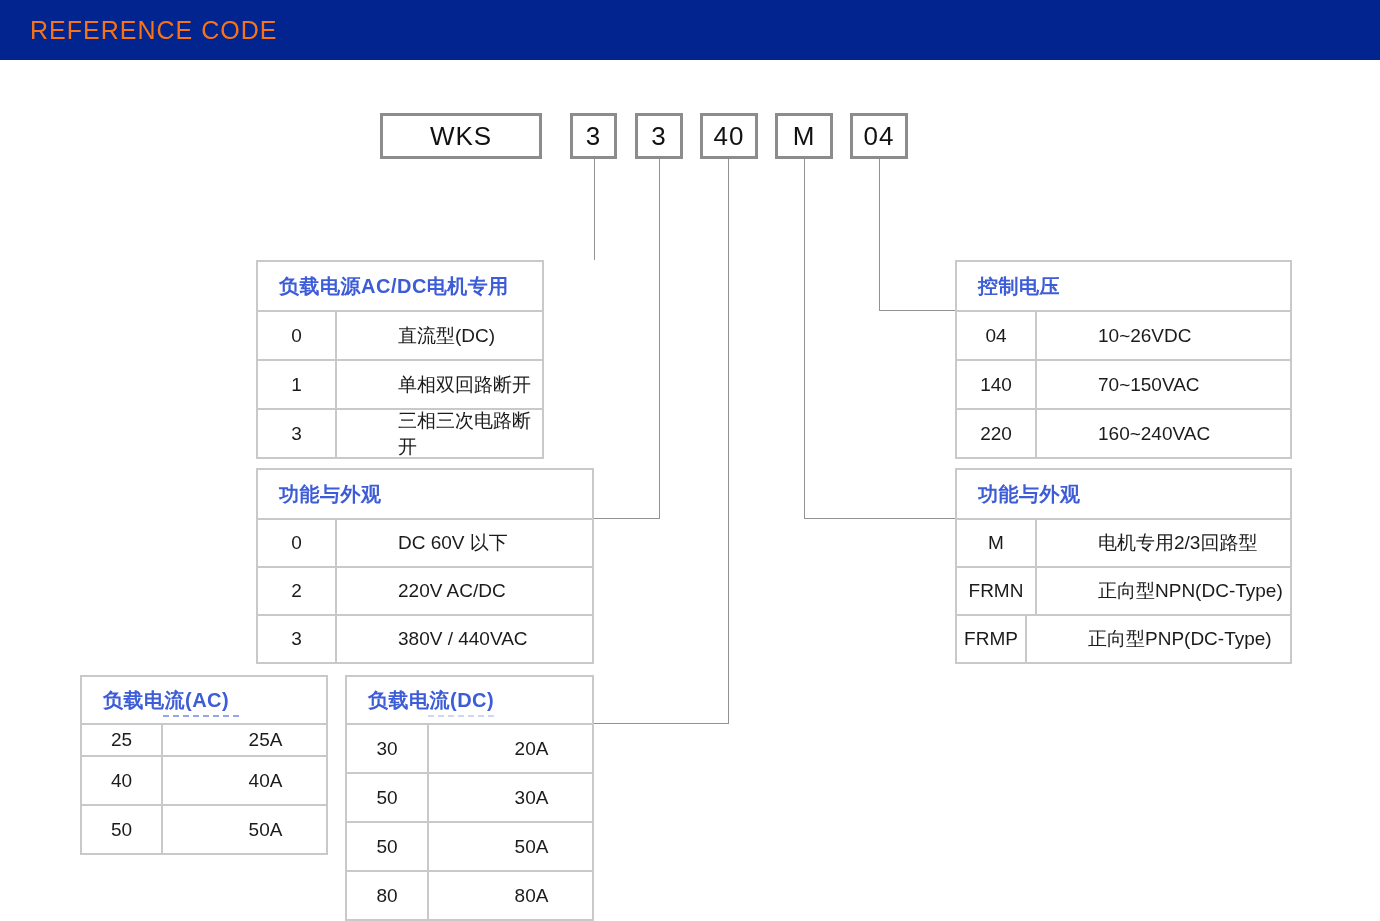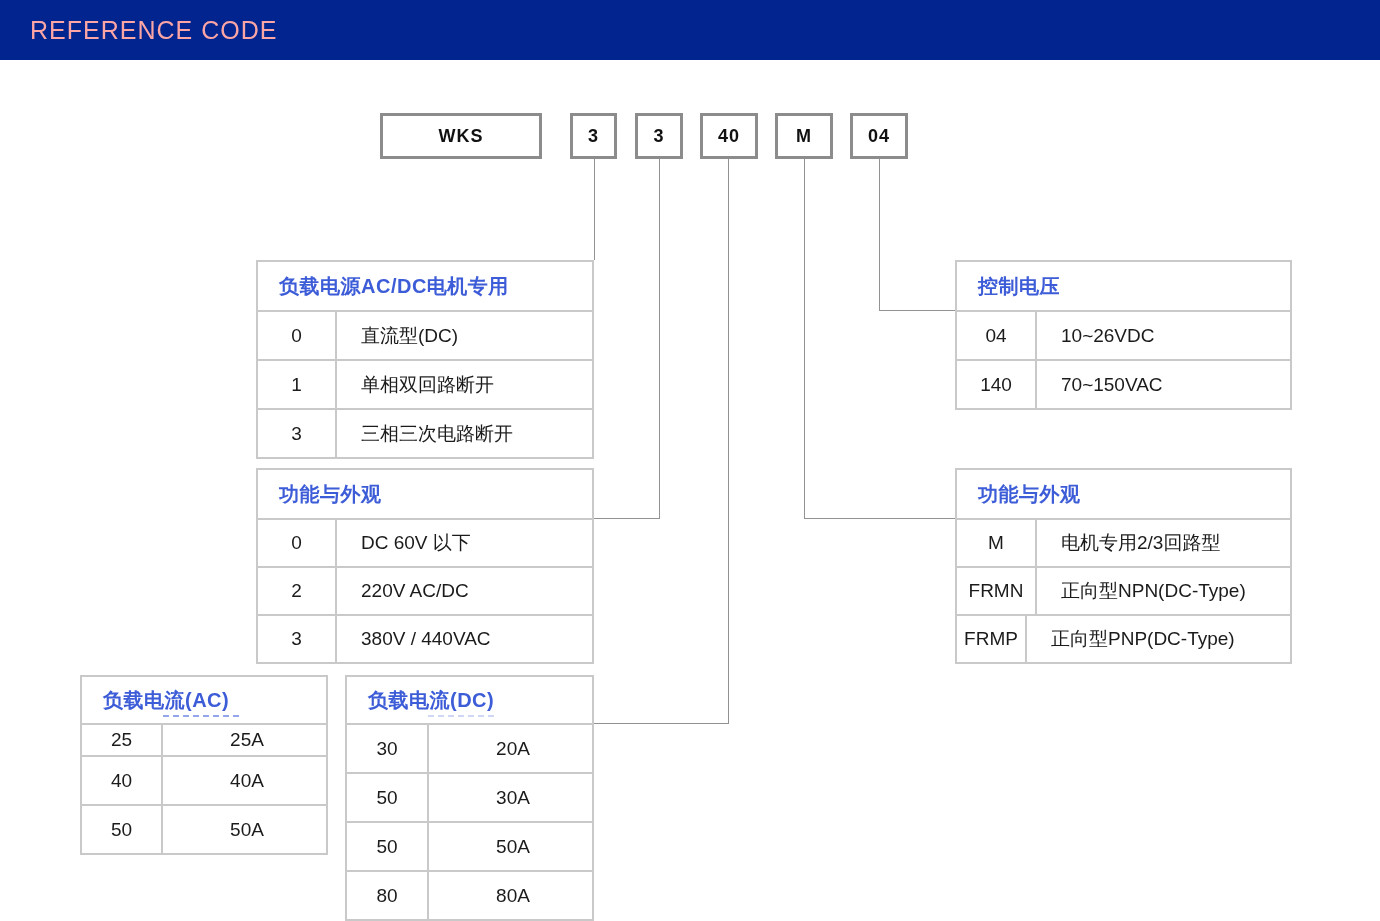--- a/index.html
+++ b/index.html
@@ -10,36 +10,36 @@
     --line:#929292;
     --ink:#1B1B1B;
   }
   *{margin:0;padding:0;box-sizing:border-box;}
   html,body{background:#fff;}
   body{font-family:"Liberation Sans","DejaVu Sans",sans-serif;color:var(--ink);}
   .page{position:relative;width:1380px;height:921px;background:#fff;overflow:hidden;}
 
   .topbar{position:absolute;left:0;top:0;width:1380px;height:60px;background:var(--bar-bg);
           display:flex;align-items:center;padding-left:30px;}
-  .topbar span{font-size:25px;font-weight:400;letter-spacing:1px;color:#fca5a5;}
+  .topbar span{font-size:25px;font-weight:400;letter-spacing:1px;color:#f97316;}
 
   .cbox{position:absolute;top:113px;height:46px;border:3px solid var(--boxborder);
         background:#fff;display:flex;align-items:center;justify-content:center;}
-  .cbox span{font-weight:bold;font-size:18px;color:#111;letter-spacing:1px;}
+  .cbox span{font-weight:normal;font-size:26px;color:#111;letter-spacing:1px;}
 
   .vline{position:absolute;width:1px;background:var(--line);}
   .hline{position:absolute;height:1px;background:var(--line);}
 
   .tbl{position:absolute;border:2px solid var(--tborder);background:#fff;}
   .tbl-h{display:flex;align-items:center;padding-left:21px;position:relative;}
   .tbl-title{font-size:20px;font-weight:bold;color:var(--accent);letter-spacing:0.5px;}
   .tbl-r{display:flex;border-top:2px solid var(--tborder);}
   .cell{display:flex;align-items:center;font-size:19px;color:var(--ink);}
   .cell.code{justify-content:center;border-right:2px solid var(--tborder);flex:none;}
-  .cell.desc{flex:1;padding-left:24px;}
+  .cell.desc{flex:1;padding-left:24px;margin-left:37px;}
   .cell.desc.center{justify-content:center;padding-left:5px;border-radius:6px;}
   .squiggle{position:absolute;border-bottom:2px dashed rgba(61,92,215,0.55);}
 </style>
 </head>
 <body>
 
 <div class="page">
 
   <div class="topbar">
     <span>REFERENCE CODE</span>
@@ -67,21 +67,21 @@
   <div class="vline" style="left:594px;top:159px;height:101px"></div>
   <div class="vline" style="left:659px;top:159px;height:360px"></div>
   <div class="hline" style="left:594px;top:518px;width:66px"></div>
   <div class="vline" style="left:728px;top:159px;height:565px"></div>
   <div class="hline" style="left:593px;top:723px;width:136px"></div>
   <div class="vline" style="left:804px;top:159px;height:360px"></div>
   <div class="hline" style="left:804px;top:518px;width:151px"></div>
   <div class="vline" style="left:879px;top:159px;height:152px"></div>
   <div class="hline" style="left:879px;top:310px;width:76px"></div>
 
-  <div class="tbl" style="left:256px;top:260px;width:338px">
+  <div class="tbl" style="left:256px;top:260px;width:288px">
     <div class="tbl-h" style="height:48px">
       <span class="tbl-title">负载电源AC/DC电机专用</span>
     </div>
     <div class="tbl-r" style="height:49px">
       <div class="cell code" style="width:79px">0</div>
       <div class="cell desc">直流型(DC)</div>
     </div>
     <div class="tbl-r" style="height:49px">
       <div class="cell code" style="width:79px">1</div>
       <div class="cell desc">单相双回路断开</div>
@@ -157,20 +157,24 @@
       <span class="tbl-title">控制电压</span>
     </div>
     <div class="tbl-r" style="height:49px">
       <div class="cell code" style="width:80px">04</div>
       <div class="cell desc">10~26VDC</div>
     </div>
     <div class="tbl-r" style="height:49px">
       <div class="cell code" style="width:80px">140</div>
       <div class="cell desc">70~150VAC</div>
     </div>
+    <div class="tbl-r" style="height:49px">
+      <div class="cell code" style="width:80px">220</div>
+      <div class="cell desc">160~240VAC</div>
+    </div>
   </div>
 
   <div class="tbl" style="left:955px;top:468px;width:337px">
     <div class="tbl-h" style="height:48px">
       <span class="tbl-title">功能与外观</span>
     </div>
     <div class="tbl-r" style="height:48px">
       <div class="cell code" style="width:80px">M</div>
       <div class="cell desc">电机专用2/3回路型</div>
     </div>

